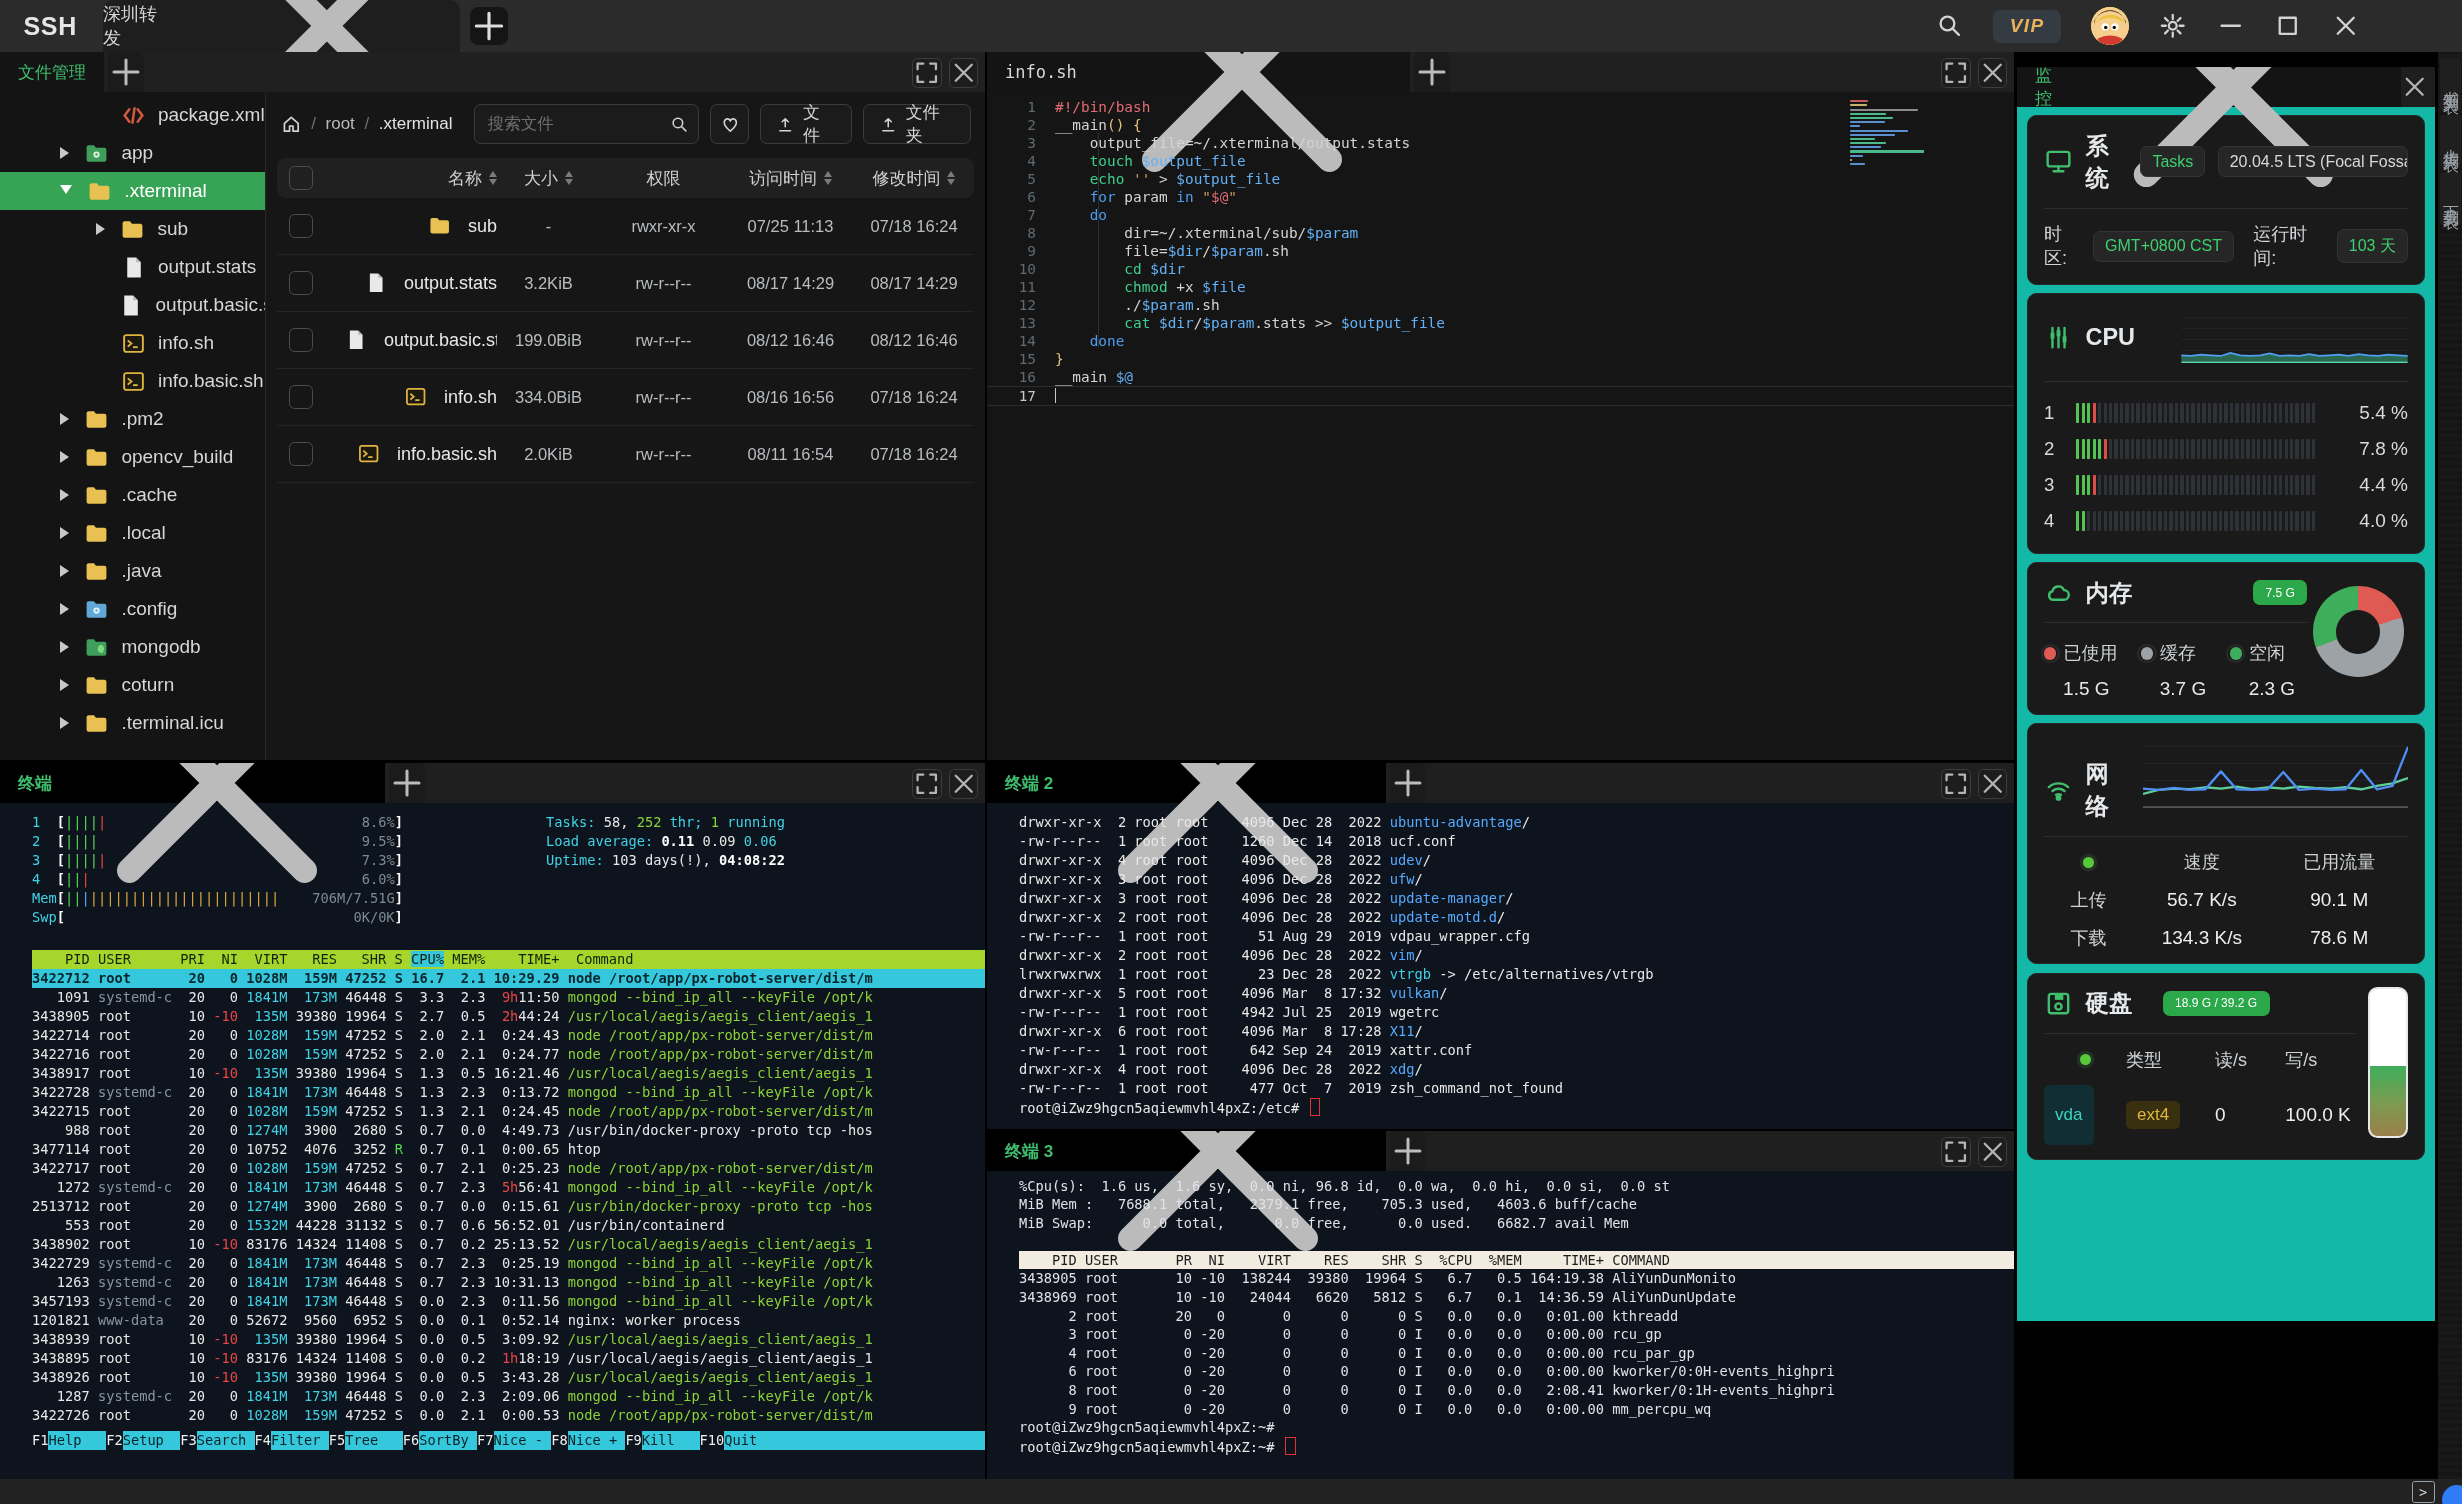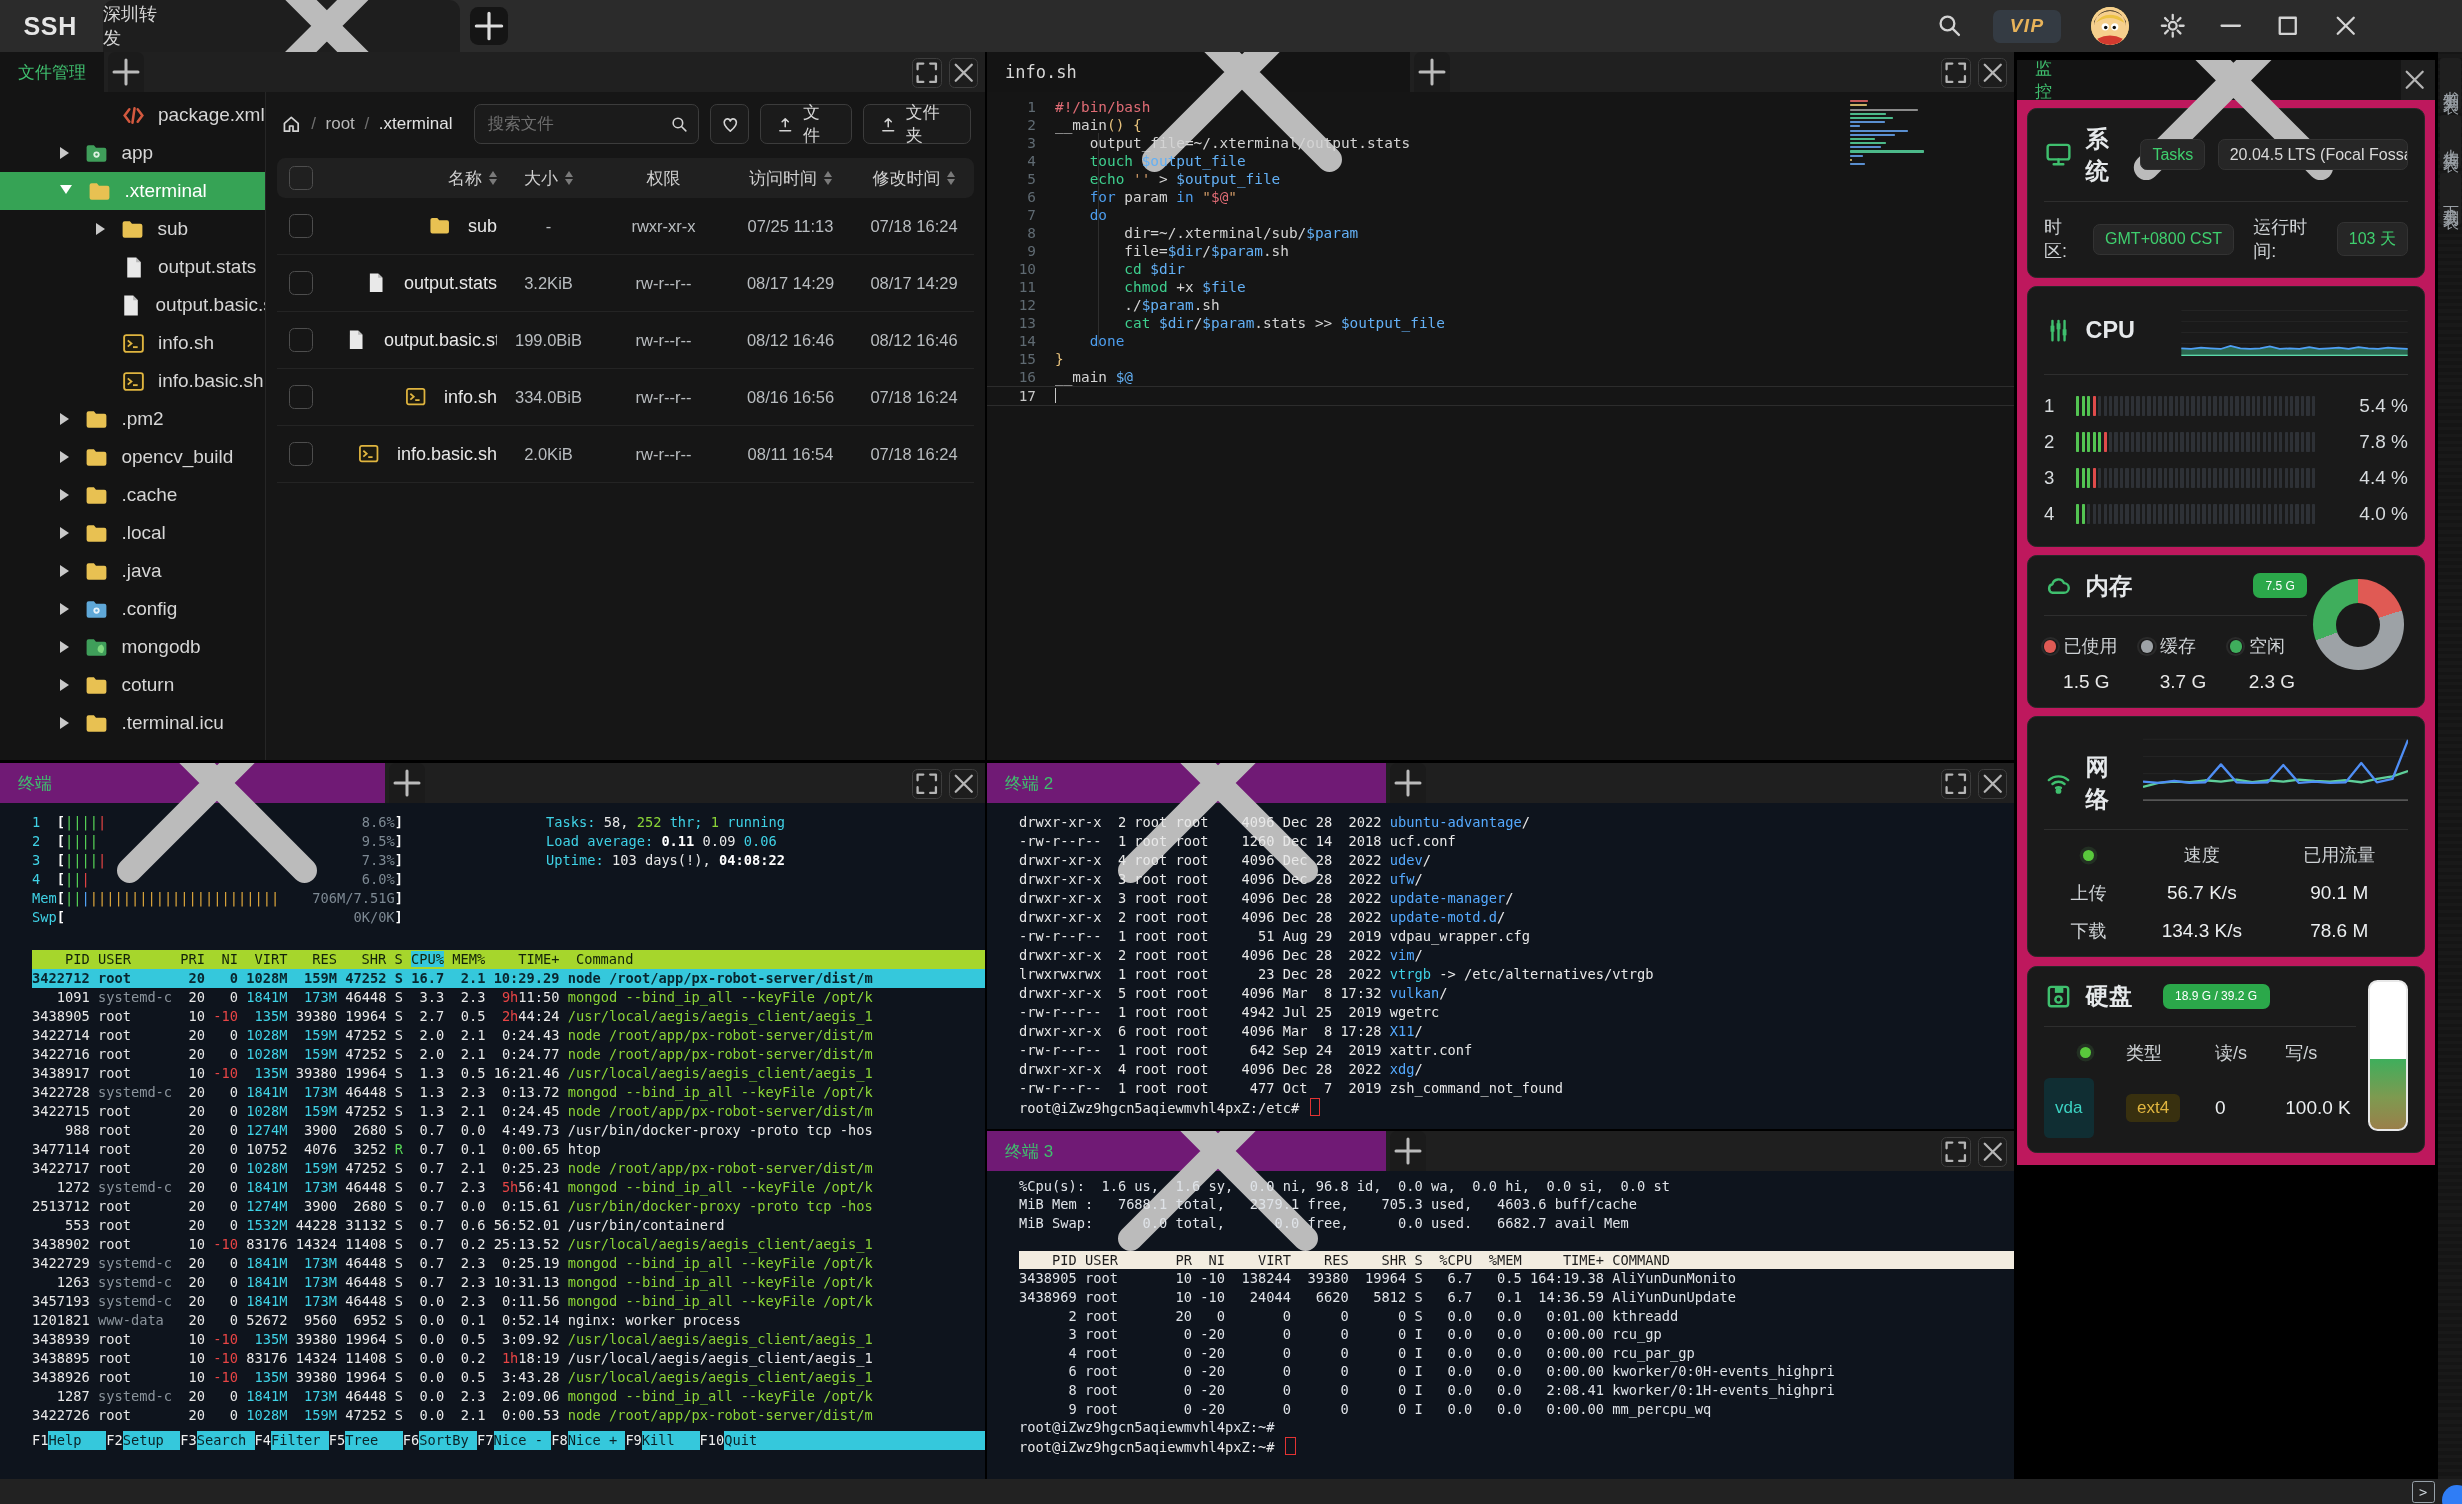--- a/index.html
+++ b/index.html
@@ -75,39 +75,39 @@
   .minimap{position:absolute;right:82px;top:8.2px;width:82px;}
   .minimap div{height:2.1px;margin-bottom:2.1px;border-radius:0.7px;}
   .iguide{position:absolute;width:0.7px;background:#2e2e2e;}
 
   
   .term{background:#0e141d;}
   #term1{left:0;top:763px;width:985px;height:716px;}
   #term2{left:987px;top:763px;width:1027px;height:366px;}
   #term3{left:987px;top:1131px;width:1027px;height:348px;}
   .term .pstrip{background:#1f1f1f;}
-  .term .ptab{background:#701a75;}
+  .term .ptab{background:#000000;font-weight:bold;}
   .tbody{padding:9.6px 0 0 15px;font-family:"DejaVu Sans Mono",monospace;font-size:13.7px;line-height:19px;color:#dfe3e8;position:relative;margin-left:17px;}
   .tline{white-space:pre;}
   .c-cy{color:#3fd2e6;} .c-gr{color:#8bd437;} .c-bgr{color:#58d858;} .c-rd{color:#e84545;}
   .c-bl{color:#55aaff;} .c-yl{color:#e0a93c;} .c-wh{color:#e8e8e8;} .c-whb{color:#fff;font-weight:bold;}
   .c-gy{color:#7d8993;} .c-dim{color:#8b949c;} .c-lnk{color:#3fd2e6;}
   .hrow{background:#a6d62c;color:#13230a;white-space:pre;}
   .hrow .hsel{background:#35c8dc;}
   .trow{white-space:pre;}
   .trow.sel{background:#35c8dc;}
   .trow.sel span{color:#09262e !important;font-weight:bold;}
   .fkbar{display:flex;white-space:pre;margin-top:6.9px;}
   .fk{color:#eee;} .fl{background:#35c8dc;color:#0a2328;}
   .flfill{flex:1;background:#35c8dc;}
   .cursor{display:inline-block;width:8.2px;height:16px;border:1.4px solid #e23333;vertical-align:-2.7px;margin-left:2.7px;}
   .t3head{background:#f2ece0;color:#1c1c1c;white-space:pre;}
 
   
-  #monitor{left:2017px;top:60px;width:418px;height:1105px;background:#be185d;}
+  #monitor{left:2017px;top:67px;width:418px;height:1254px;background:#14b8a6;}
   #monitor .pstrip{background:#1e1e1e;}
   .mcard{background:#1a1a1a;border:0.7px solid #282828;border-radius:9.6px;margin:8.2px 9.6px;padding:13.7px 16.5px;}
   .mtitle{display:flex;align-items:center;gap:12.4px;font-size:23.4px;color:#e6e9eb;font-weight:bold;}
   .mic{width:29px;height:29px;color:#3fbf6e;flex:0 0 29px;}
   .badge-dark{background:#262626;border:0.7px solid #333;border-radius:6.9px;color:#3fcf6e;font-size:16px;padding:5.5px 11px;font-weight:normal;white-space:nowrap;}
   .badge-grn{background:#2ba84a;border-radius:6.9px;color:#fff;font-size:12px;padding:5.5px 12.4px;font-weight:normal;white-space:nowrap;}
   .mdivider{border-top:0.7px solid #2e2e2e;margin:13.7px 0;}
   .tzrow{display:flex;align-items:center;gap:9.6px;font-size:18px;color:#cfd3d6;}
   .corerow{display:flex;align-items:center;height:36px;font-size:18.6px;color:#d7dbde;}
   .corerow .cid{width:32px;} .corerow .pct{width:82px;text-align:right;font-size:19px;}

